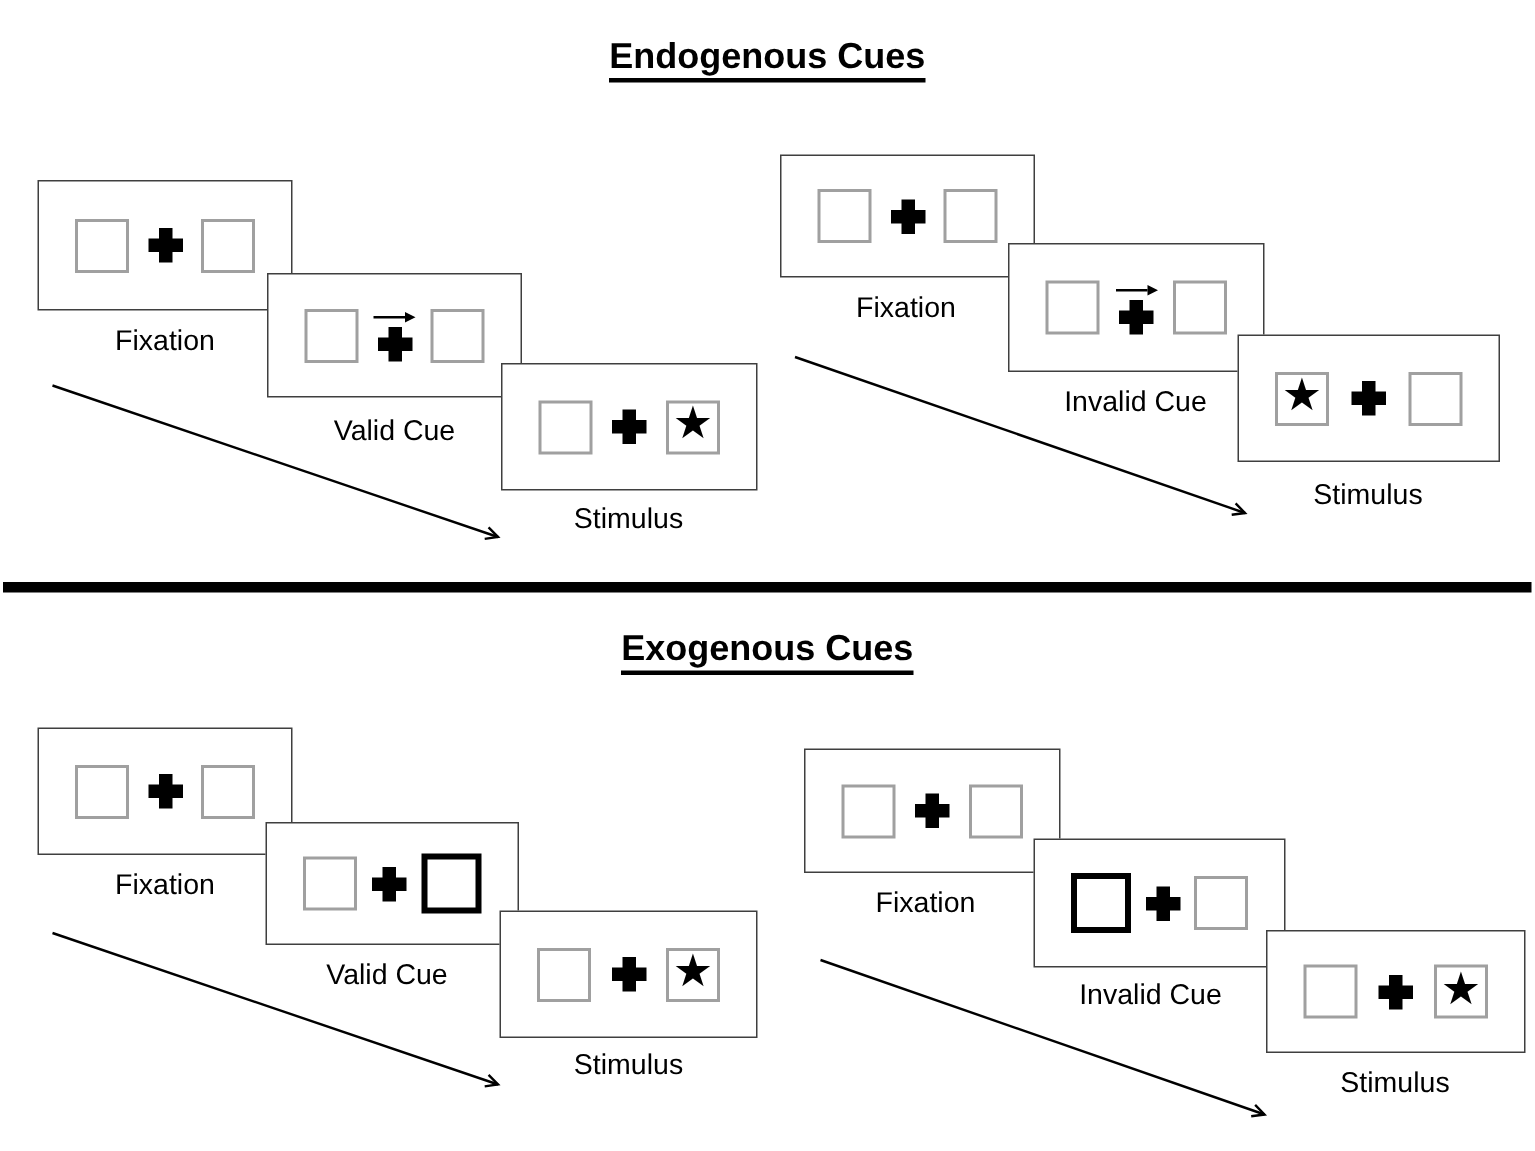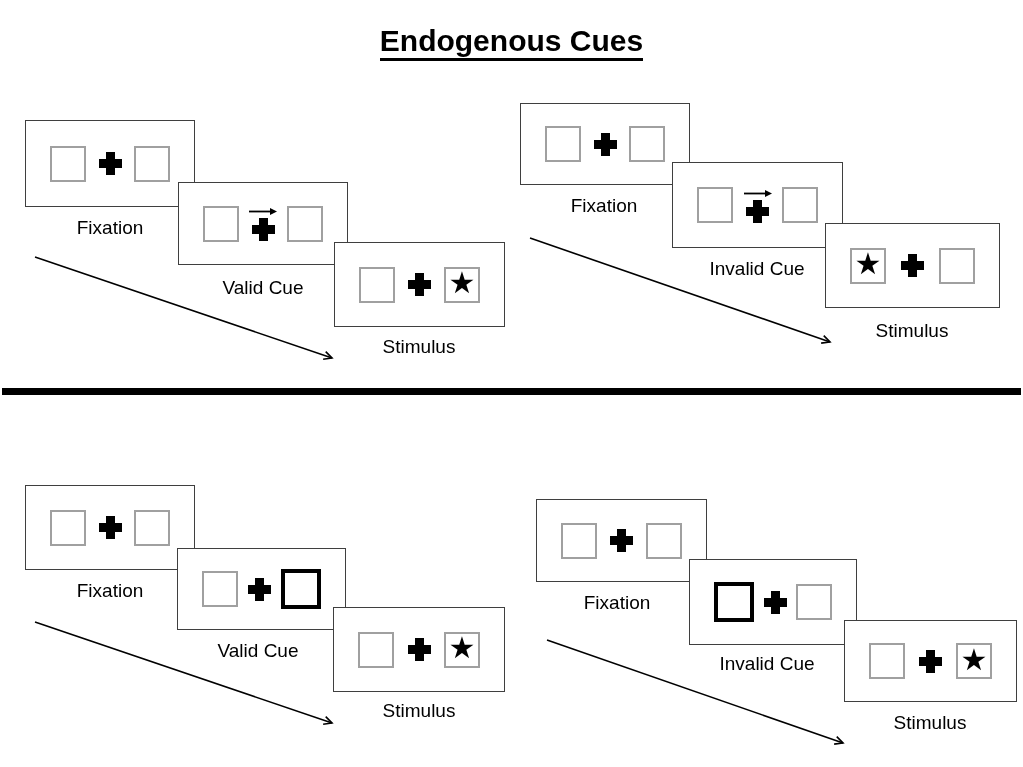--- a/index.html
+++ b/index.html
@@ -2,21 +2,21 @@
 <html><head>
 <meta charset="utf-8">
 <style>
   html,body{margin:0;padding:0;background:#ffffff;}
   .page{
     position:relative;width:1023px;height:767px;background:#ffffff;
     overflow:hidden;font-family:"Liberation Sans",sans-serif;color:#000;
   }
   .title{
     position:absolute;left:0;width:100%;text-align:center;
-    font-size:30px;font-weight:bold;margin:0;letter-spacing:0px;
+    font-size:24px;font-weight:bold;margin:0;letter-spacing:0px;
   }
   .title .u{border-bottom:3px solid #000;padding-bottom:1px;}
   #title-endo{top:24px;}
   #title-exo{top:419px;}
   .divider{position:absolute;left:2px;top:388px;width:1019px;height:7px;background:#000;}
 
   .panel{
     position:absolute;background:#fff;border:1px solid #3f3f3f;
     box-sizing:border-box;display:flex;align-items:center;
     justify-content:space-between;padding:0 24px;
@@ -142,20 +142,21 @@
         <div class="plus"></div>
       </div>
     <div class="sq"></div>
   </div>
   <div class="lbl" id="ei-fix-l">Fixation</div>
   <div class="lbl" id="ei-cue-l">Invalid Cue</div>
   <div class="lbl" id="ei-stim-l">Stimulus</div>
 
   <div class="divider"></div>
 
+  <h1 class="title" id="title-exo"><span class="u">Exogenous Cues</span></h1>
 
   <div class="panel z-fix" id="xv-fix">
     <div class="sq"></div>
     <div class="mid">
         <div class="plus"></div>
       </div>
     <div class="sq"></div>
   </div>
   <div class="panel z-cue" id="xv-cue">
     <div class="sq"></div>

